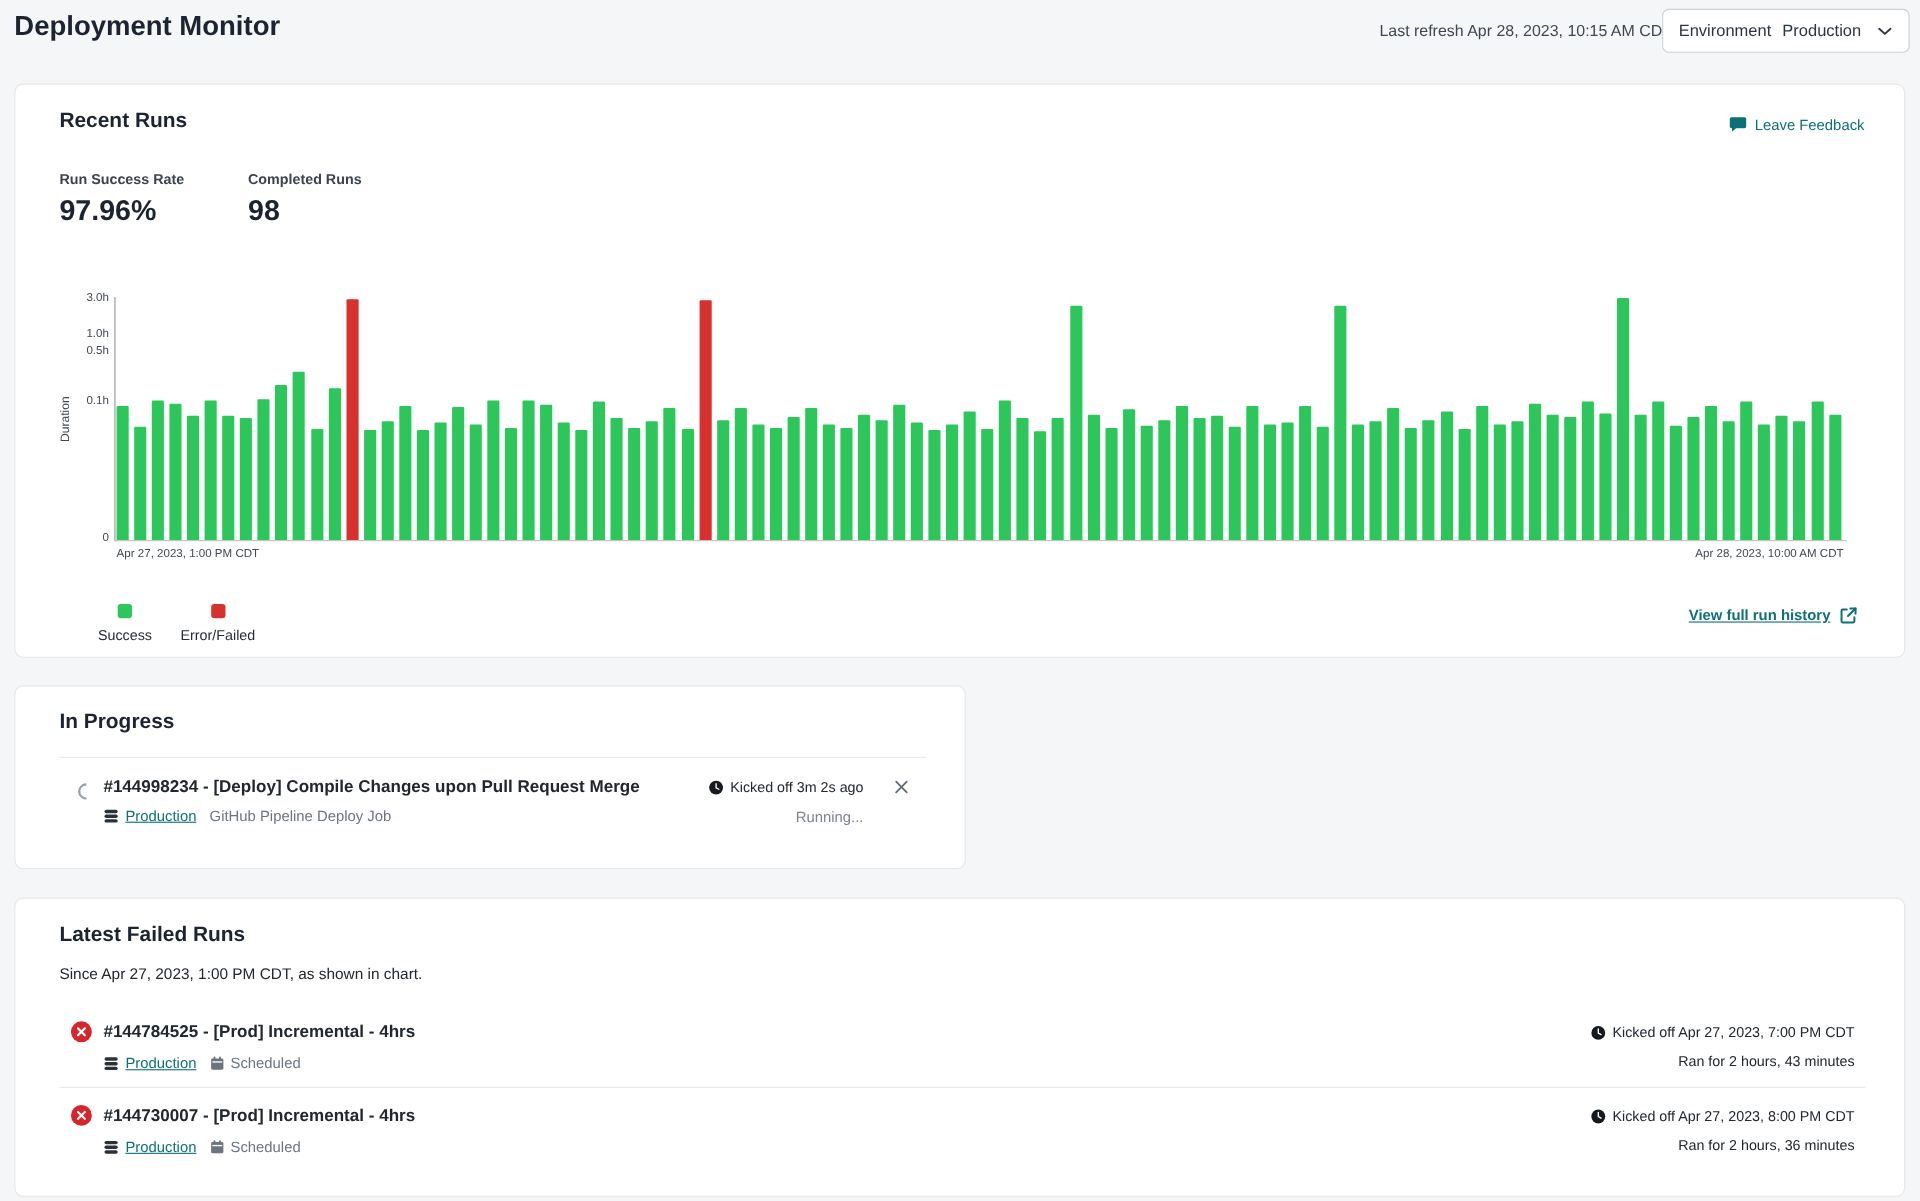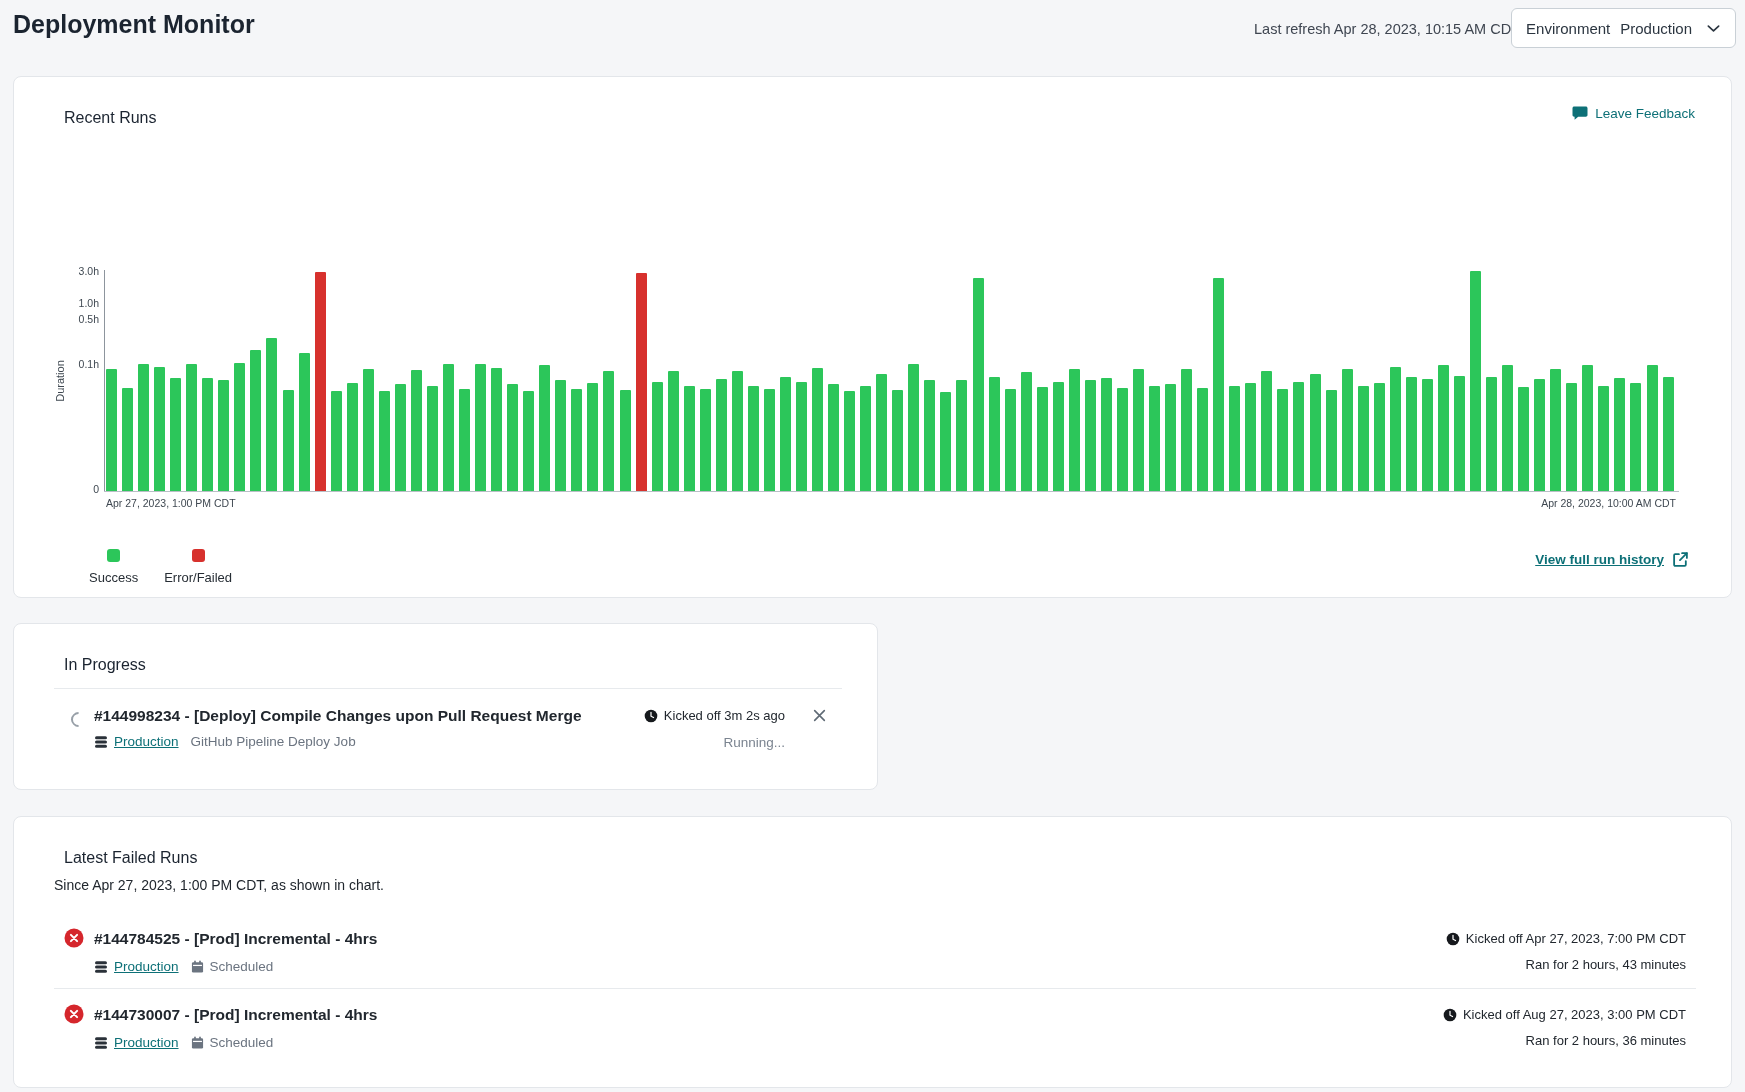--- a/index.html
+++ b/index.html
@@ -22,21 +22,21 @@
     background:#fff;border:1px solid #c9d0d6;border-radius:6px;padding:0 14px;font-size:15px;color:#2b3540;cursor:pointer;
     font-family:inherit;}
   .env-select .chev{display:flex;margin-left:4px;}
 
   
   .card{position:absolute;background:#fff;border:1px solid var(--border);border-radius:8px;}
   .card-recent{left:13px;top:76px;width:1719px;height:522px;}
   .card-progress{left:13px;top:623px;width:865px;height:167px;}
   .card-queue{left:901px;top:623px;width:831px;height:167px;}
   .card-failed{left:13px;top:816px;width:1719px;height:272px;}
-  .card-title{position:absolute;left:40px;top:22px;font-size:16px;font-weight:400;color:var(--navy);margin:10px;}
+  .card-title{position:absolute;left:40px;top:22px;font-size:19px;font-weight:700;color:var(--navy);margin:0;}
 
   
   .leave-feedback{position:absolute;right:36px;top:28px;display:flex;align-items:center;gap:7px;
     color:var(--teal);font-size:13.5px;cursor:pointer;text-decoration:none;}
   .metrics{position:absolute;left:40px;top:78px;display:flex;gap:58px;}
   .metric-label{font-size:13px;font-weight:700;color:#3a434e;}
   .metric-value{font-size:26px;font-weight:700;color:var(--navy);margin-top:6px;}
 
   
   .y-axis-title{position:absolute;left:46px;top:304px;transform:translate(-50%,-50%) rotate(-90deg);
@@ -109,20 +109,30 @@
 
     <a class="leave-feedback">
       <span style="display:flex;">
         <svg width="16" height="16" viewBox="0 0 16 16">
             <path d="M2.2 1.5h11.6c.9 0 1.7.7 1.7 1.6v7c0 .9-.8 1.6-1.7 1.6H6.2l-3.6 3v-3h-.4c-.9 0-1.7-.7-1.7-1.6v-7c0-.9.8-1.6 1.7-1.6z" fill="#0d7077"></path>
           </svg>
       </span>
       <span>Leave Feedback</span>
     </a>
 
+    <div class="metrics">
+      <div>
+        <div class="metric-label">Run Success Rate</div>
+        <div class="metric-value">97.96%</div>
+      </div>
+      <div>
+        <div class="metric-label">Completed Runs</div>
+        <div class="metric-value">98</div>
+      </div>
+    </div>
 
     <span class="y-axis-title">Duration</span>
     <span class="ytick" style="top:188px;">3.0h</span>
     <span class="ytick" style="top:220px;">1.0h</span>
     <span class="ytick" style="top:236px;">0.5h</span>
     <span class="ytick" style="top:281px;">0.1h</span>
     <span class="ytick" style="top:406px;">0</span>
     <div class="y-axis-line"></div>
     <div class="x-axis-line"></div>
     <div class="chart-bars">
@@ -380,19 +390,19 @@
           <span>Scheduled</span>
         </span>
       </div>
       <div class="kicked failed-kicked">
         <span style="display:flex;">
           <svg width="14" height="14" viewBox="0 0 16 16">
               <circle cx="8" cy="8" r="7.2" fill="#16191d"></circle>
               <path d="M8 3.8v4.4l2.9 1.5" stroke="#fff" stroke-width="1.4" fill="none" stroke-linecap="round"></path>
             </svg>
         </span>
-        <span>Kicked off Aug 27, 2023, 3:00 PM CDT</span>
+        <span>Kicked off Apr 27, 2023, 8:00 PM CDT</span>
       </div>
       <div class="failed-duration">Ran for 2 hours, 36 minutes</div>
     </div>
   </section>
 
 </div>
 
 </body></html>

